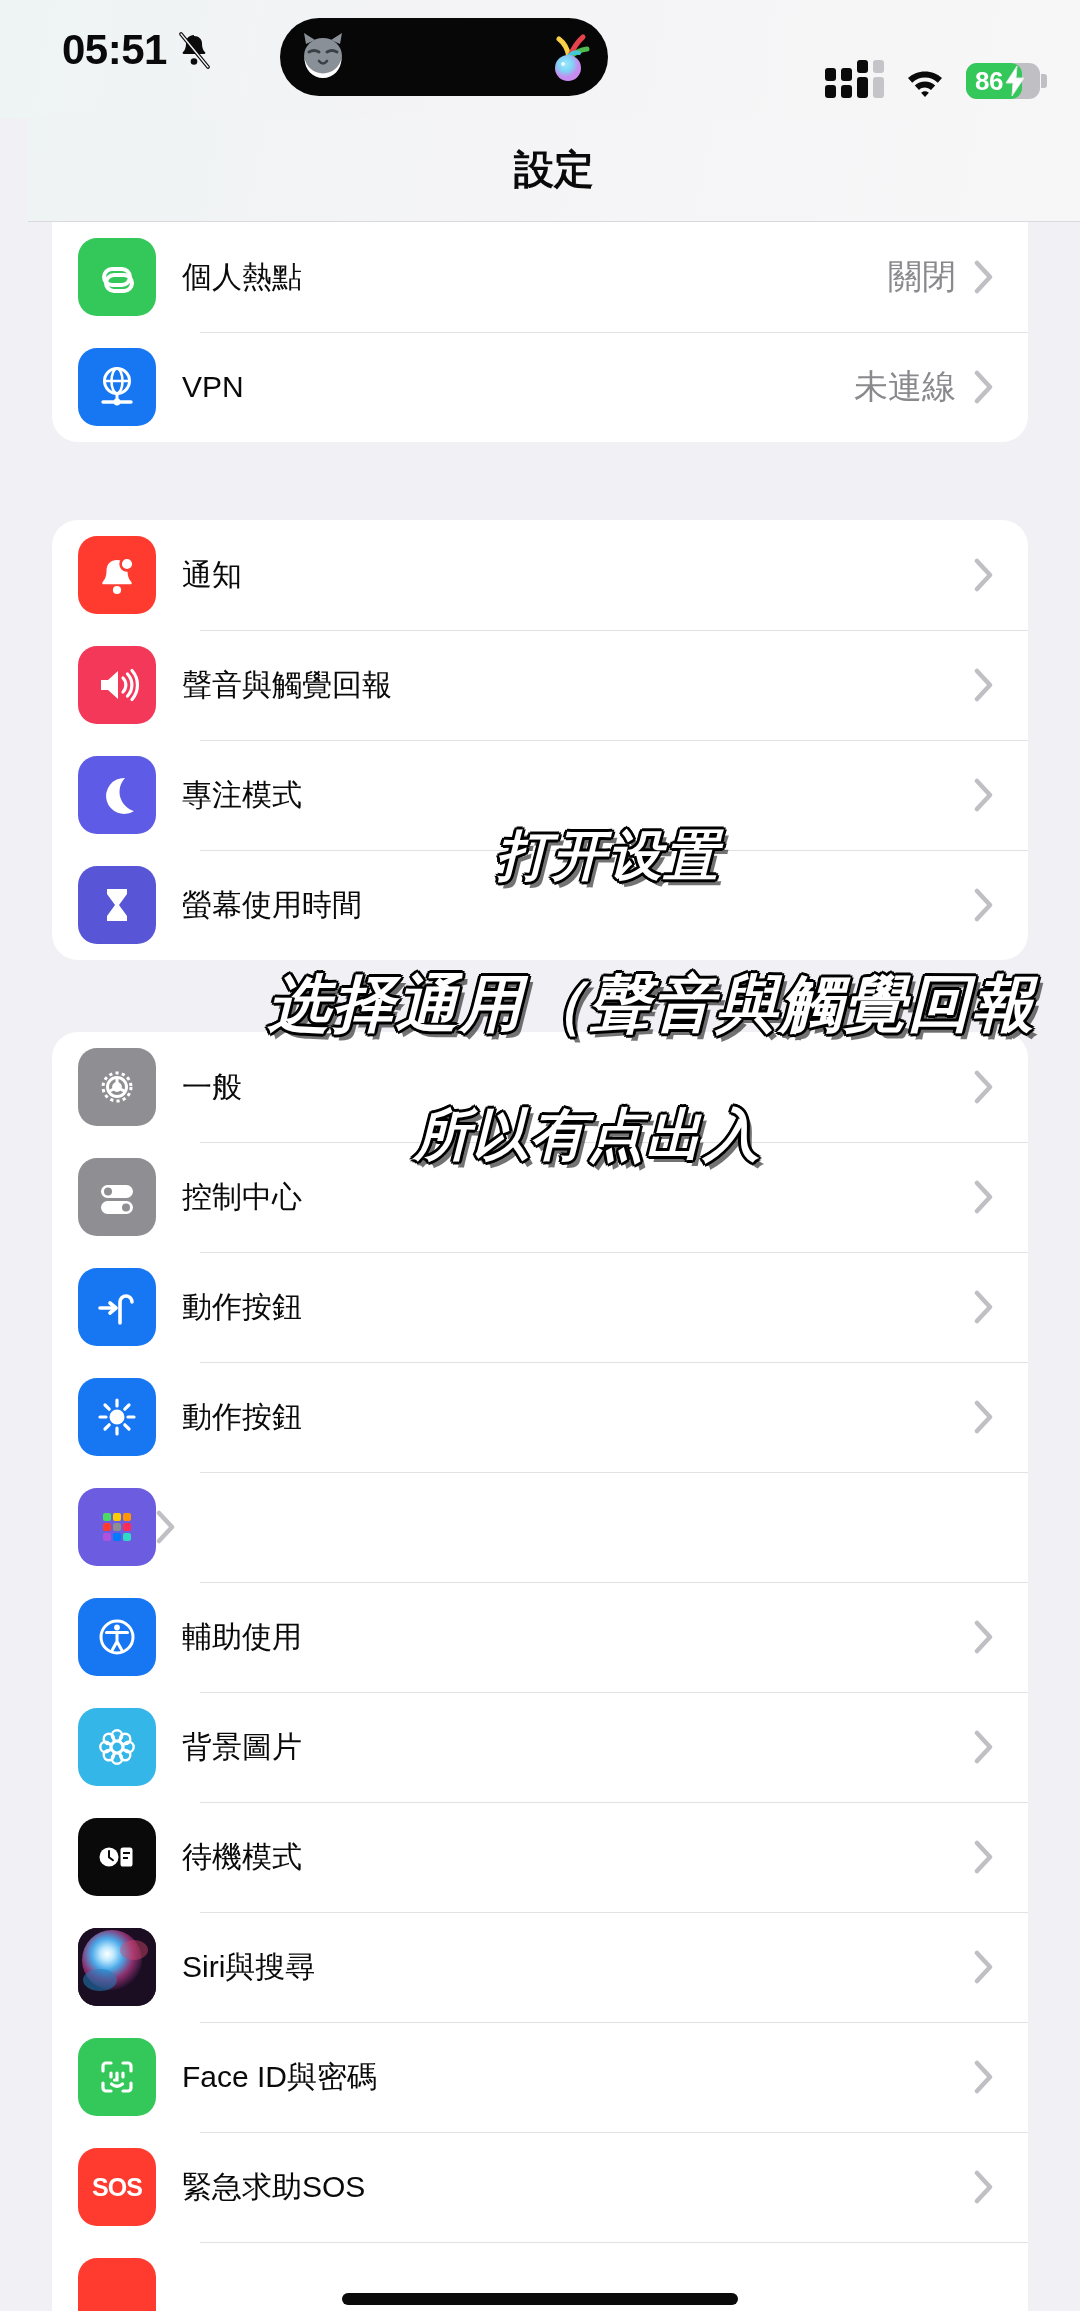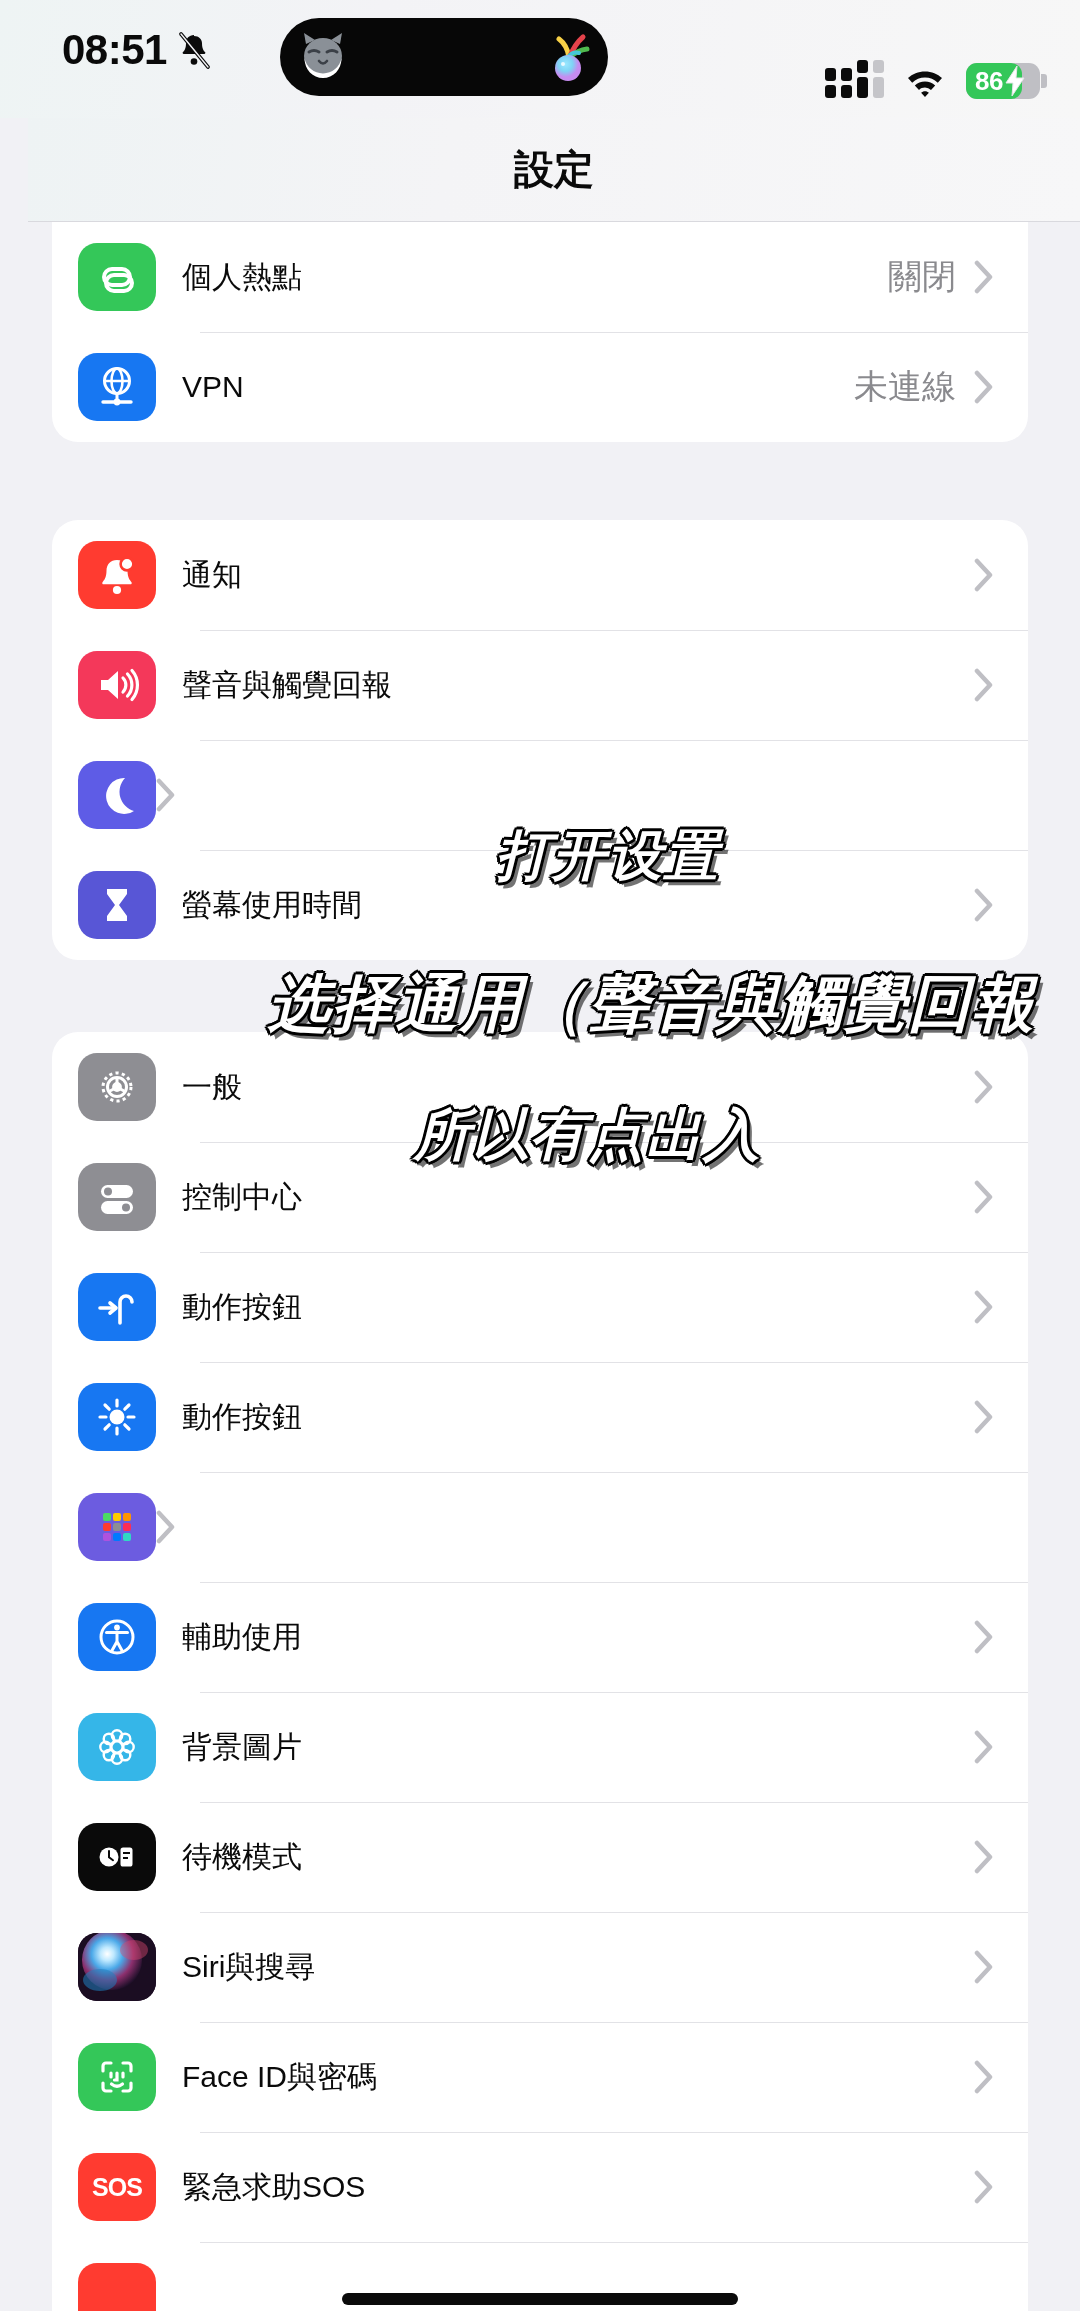--- a/index.html
+++ b/index.html
@@ -96,21 +96,21 @@
     display:flex; align-items:center;
     height:110px;
     padding-left:26px;
     position:relative;
   }
   .row + .row::before{
     content:""; position:absolute; left:148px; right:0; top:0;
     height:1px; background:#E2E2E6;
   }
   .ico{
-    width:78px; height:68px; border-radius:19px;
+    width:78px; height:78px; border-radius:19px;
     flex:0 0 78px;
     display:flex; align-items:center; justify-content:center;
     overflow:hidden;
   }
   .label{
     flex:1 1 auto;
     font-size:30px; color:#0a0a0a; font-weight:500;
     padding-left:26px; letter-spacing:0px;
     white-space:nowrap;
   }
@@ -151,21 +151,21 @@
     position:absolute; left:50%; transform:translateX(-50%);
     bottom:6px; width:396px; height:12px;
     background:#0a0a0a; border-radius:8px;
   }
 </style>
 </head>
 <body>
 
 <div class="statusbar">
   <div class="sb-time">
-    <span class="sb-time-text">08:51</span>
+    <span class="sb-time-text">05:51</span>
     <span class="bell-mute">
       <svg width="34" height="38" viewBox="0 0 34 38">
         <path d="M17 4c-5 0-8 3.6-8 8.2 0 6-2 7.6-3.2 9.1-.5.7 0 1.7.9 1.7h20.6c.9 0 1.4-1 .9-1.7C27 19.8 25 18.2 25 12.2 25 8.6 22 5 17 5z" fill="#0b0b0b"></path>
         <circle cx="17" cy="30.5" r="3.3" fill="#0b0b0b"></circle>
         <line x1="4" y1="3" x2="31" y2="36" stroke="#0b0b0b" stroke-width="3.6" stroke-linecap="round"></line>
         <line x1="4" y1="3" x2="31" y2="36" stroke="#f3f3f6" stroke-width="1.4" stroke-linecap="round"></line>
       </svg>
     </span>
   </div>
 
@@ -315,20 +315,21 @@
             <path d="M3 3 L16 17 L3 31" fill="none" stroke="#bfbfc4" stroke-width="4.5" stroke-linecap="round" stroke-linejoin="round"></path>
           </svg>
       </span>
     </div>
     <div class="row">
       <span class="ico" style="background:#5E5CE6">
         <svg width="50" height="50" viewBox="0 0 50 50">
           <path d="M33 8a18 18 0 1 0 9 33 20 20 0 0 1 -9 -33z" fill="#fff"></path>
         </svg>
       </span>
+      <span class="label">專注模式</span>
       <span class="chev">
         <svg width="20" height="34" viewBox="0 0 20 34">
             <path d="M3 3 L16 17 L3 31" fill="none" stroke="#bfbfc4" stroke-width="4.5" stroke-linecap="round" stroke-linejoin="round"></path>
           </svg>
       </span>
     </div>
     <div class="row">
       <span class="ico" style="background:#5856D6">
         <svg width="50" height="50" viewBox="0 0 50 50">
           <path d="M15 9 h20 v5 L27 25 l8 11 v5 H15 v-5 l8 -11 -8 -11 z" fill="#fff"></path>

